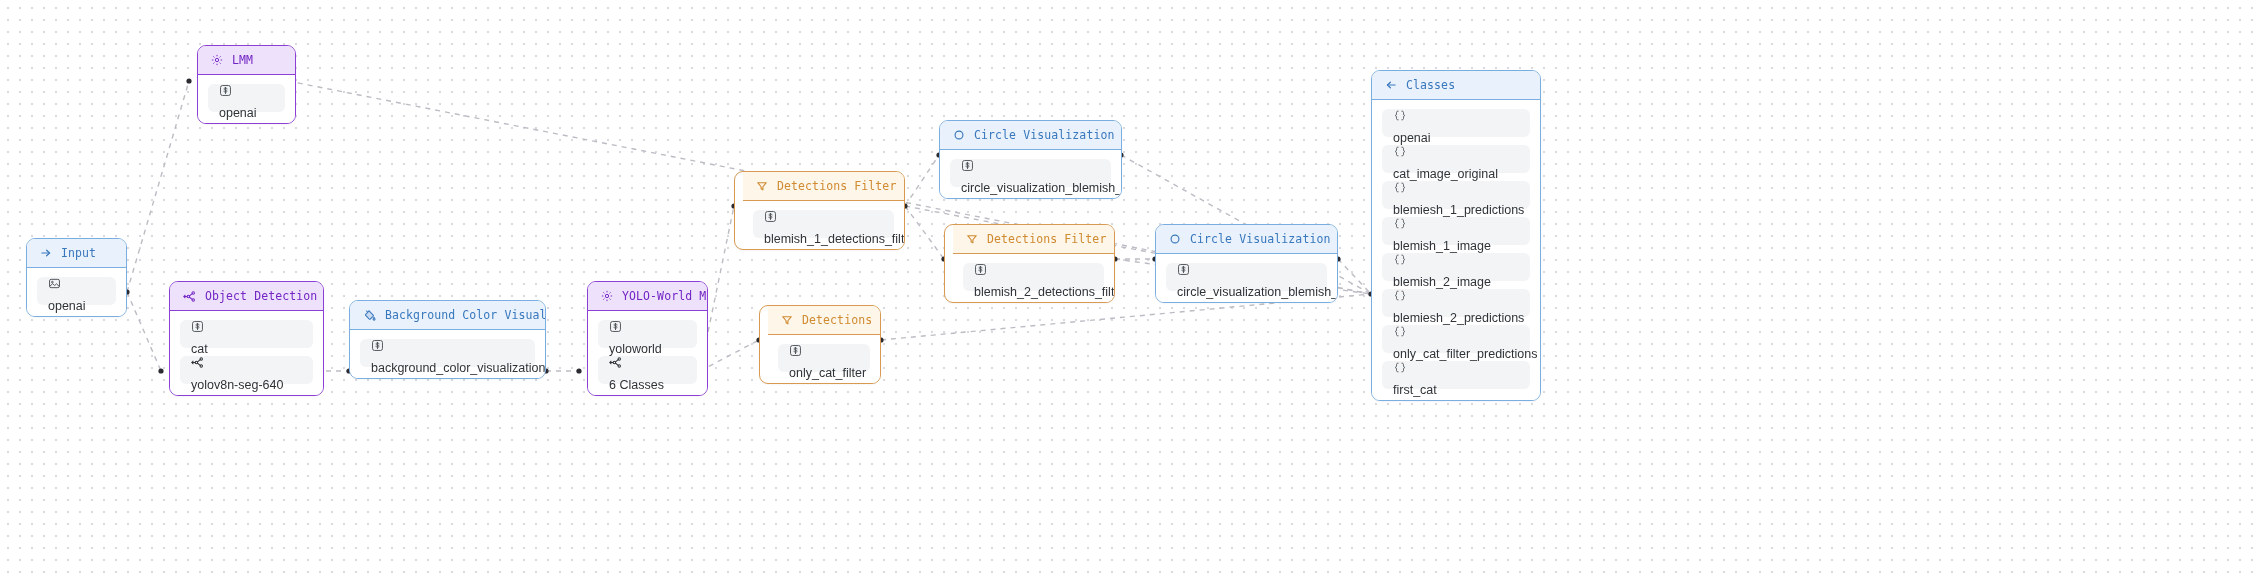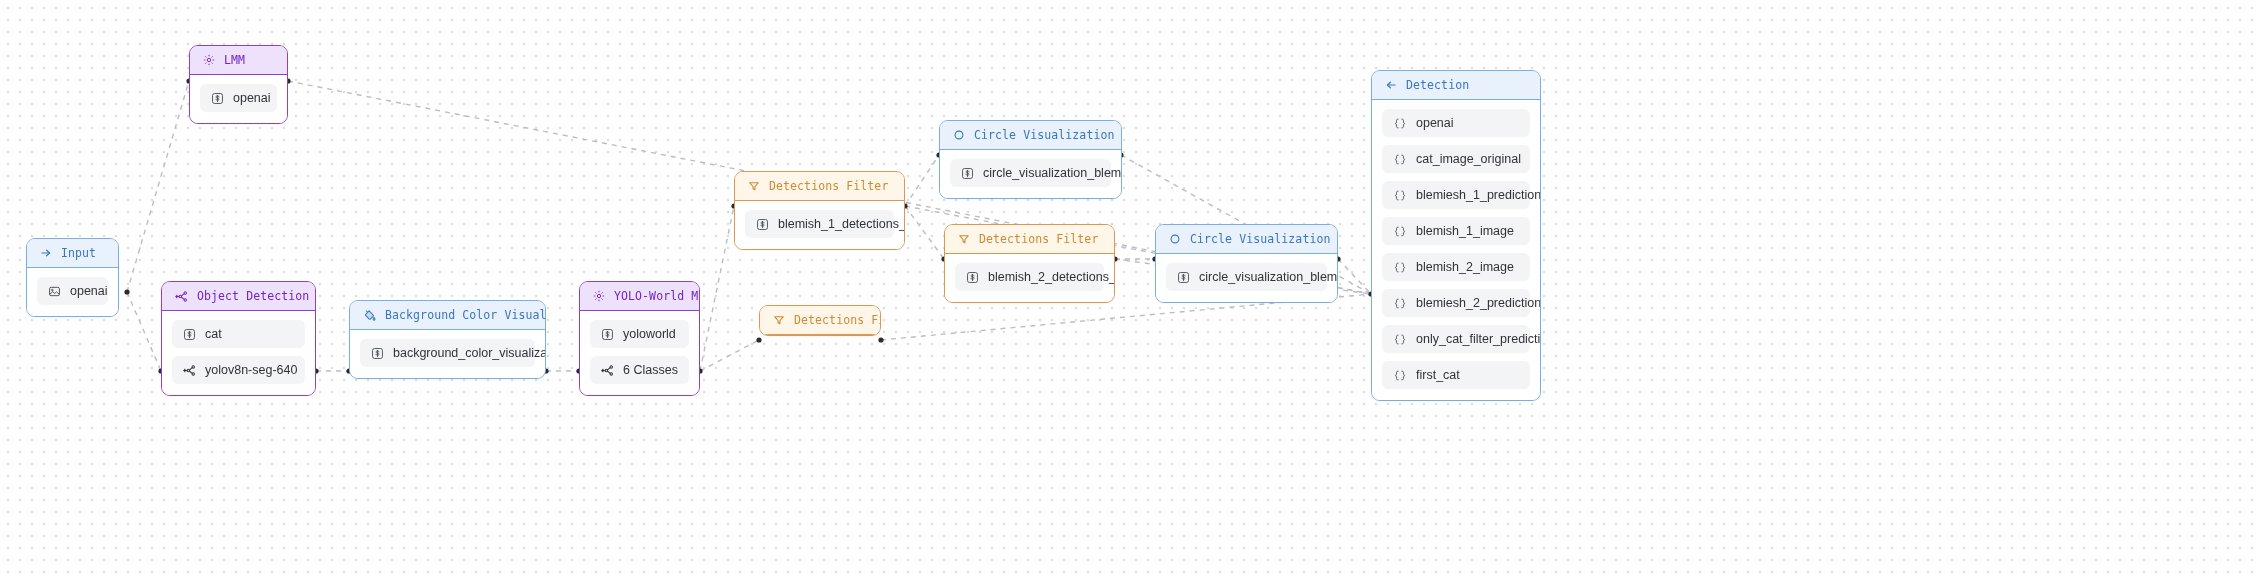--- a/index.html
+++ b/index.html
@@ -71,49 +71,49 @@
   }
   .node-body {
     padding: 9px 10px 11px 10px;
     display: flex;
     flex-direction: column;
     gap: 8px;
     background: #ffffff;
   }
   .row {
     display: flex;
-    align-items: center;
     gap: 9px;
     height: 28px;
     padding: 0 11px;
     border-radius: 6px;
     background: #f3f4f6;
     font-size: 12.5px;
     color: #2f3337;
     white-space: nowrap;
     box-sizing: border-box;
+    flex-direction: column;
   }
   .row .ic { flex: 0 0 auto; display: flex; align-items: center; }
 
   
-  .node.purple { border-color: #8b3fd4; }
+  .node.purple { border-color: #8b3fd4; margin-left: 8px; }
   .node.purple .node-header {
     background: #eee1fb;
     color: #7326c4;
     border-bottom-color: #8b3fd4;
   }
   
   .node.blue { border-color: #7aaee0; }
   .node.blue .node-header {
     background: #e9f2fc;
     color: #3877bd;
     border-bottom-color: #7aaee0;
   }
   
-  .node.amber { border-color: #d89a52; }
+  .node.amber { border-color: #d89a52; padding-left: 8px; }
   .node.amber .node-header {
     background: #fdf6e9;
     color: #d08a30;
     border-bottom-color: #d89a52;
   }
 
   .hdr-icon svg { display: block; }
   .row-icon svg { display: block; }
 </style>
 </head>
@@ -172,21 +172,21 @@
       <circle class="port-dot" cx="1115" cy="259" r="2.6"></circle>
       <circle class="port-dot" cx="1155" cy="259" r="2.6"></circle>
       <circle class="port-dot" cx="1338" cy="259" r="2.6"></circle>
       <circle class="port-dot" cx="759" cy="340" r="2.6"></circle>
       <circle class="port-dot" cx="881" cy="340" r="2.6"></circle>
       <circle class="port-dot" cx="1371" cy="294" r="2.6"></circle>
     </g>
   </svg>
 
   <div id="nodes-container">
-      <div class="node blue" style="left: 26px; top: 238px; width: 93px;">
+      <div class="node blue" style="left: 26px; top: 238px; width: 101px;">
         <div class="node-header">
           <span class="hdr-icon">
             <svg width="12" height="12" viewBox="0 0 16 16" fill="none" stroke="currentColor" stroke-width="1.6" stroke-linecap="round" stroke-linejoin="round">
               <path d="M2.5 8h10"></path>
               <path d="M8.8 4.3 12.8 8l-4 3.7"></path>
             </svg>
           </span>
           <span>Input</span>
         </div>
         <div class="node-body">
@@ -412,30 +412,42 @@
       </div>
       <div class="node amber" style="left: 759px; top: 305px; width: 122px;">
         <div class="node-header">
           <span class="hdr-icon">
             <svg width="12" height="12" viewBox="0 0 16 16" fill="none" stroke="currentColor" stroke-width="1.5" stroke-linejoin="round">
               <path d="M2.3 3.6h11.4L9.2 9v4.1L6.8 11.6V9L2.3 3.6z"></path>
             </svg>
           </span>
           <span>Detections Filter</span>
         </div>
+        <div class="node-body">
+          <div class="row">
+            <span class="row-icon ic">
+              <svg width="13" height="13" viewBox="0 0 16 16" fill="none" stroke="#4b5056" stroke-width="1.15">
+                <rect x="1.9" y="1.9" width="12.2" height="12.2" rx="2.4"></rect>
+                <path d="M8 4.2v7.6" stroke-linecap="round"></path>
+                <path d="M9.9 6.1c0-.8-.85-1.25-1.9-1.25S6.1 5.3 6.1 6.1s.85 1.2 1.9 1.35 1.9.55 1.9 1.4-.85 1.3-1.9 1.3-1.9-.5-1.9-1.3" stroke-linecap="round" stroke-linejoin="round"></path>
+              </svg>
+            </span>
+            <span>only_cat_filter</span>
+          </div>
+        </div>
       </div>
       <div class="node blue" style="left: 1371px; top: 70px; width: 170px;">
         <div class="node-header">
           <span class="hdr-icon">
             <svg width="12" height="12" viewBox="0 0 16 16" fill="none" stroke="currentColor" stroke-width="1.6" stroke-linecap="round" stroke-linejoin="round">
               <path d="M13.5 8h-10"></path>
               <path d="M7.2 4.3 3.2 8l4 3.7"></path>
             </svg>
           </span>
-          <span>Detection</span>
+          <span>Classes</span>
         </div>
         <div class="node-body">
           <div class="row">
             <span class="row-icon ic">
               <svg width="14" height="13" viewBox="0 0 18 16" fill="none" stroke="#4b5056" stroke-width="1.15" stroke-linecap="round" stroke-linejoin="round">
                 <path d="M6.6 2.4c-1.5 0-2.1.6-2.1 1.9v1.6c0 1.1-.5 1.7-1.5 2.1 1 .4 1.5 1 1.5 2.1v1.6c0 1.3.6 1.9 2.1 1.9"></path>
                 <path d="M11.4 2.4c1.5 0 2.1.6 2.1 1.9v1.6c0 1.1.5 1.7 1.5 2.1-1 .4-1.5 1-1.5 2.1v1.6c0 1.3-.6 1.9-2.1 1.9"></path>
               </svg>
             </span>
             <span>openai</span>

